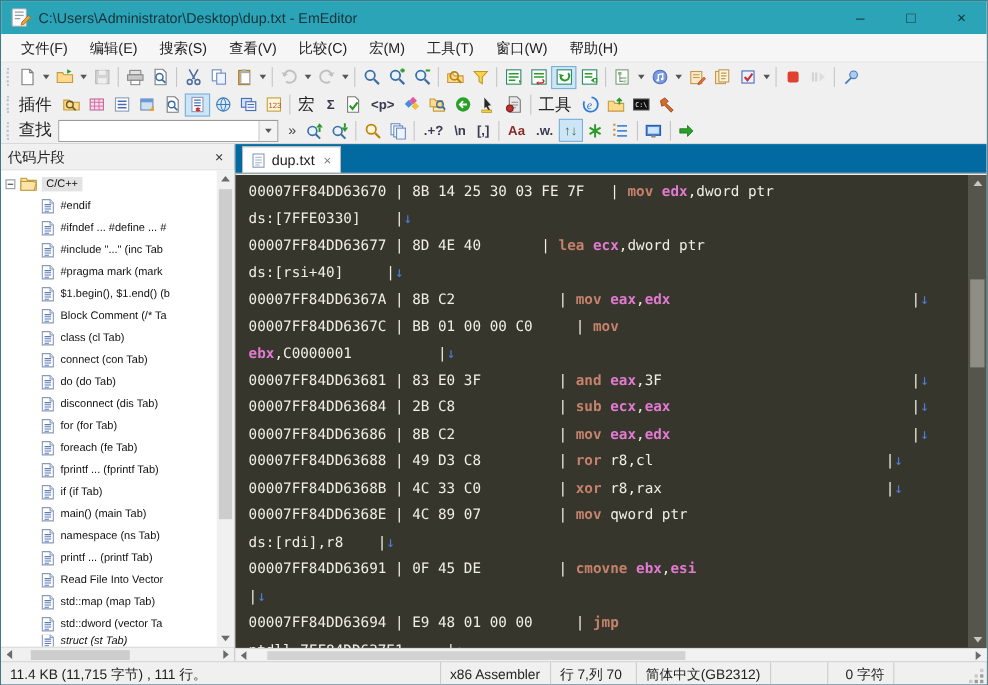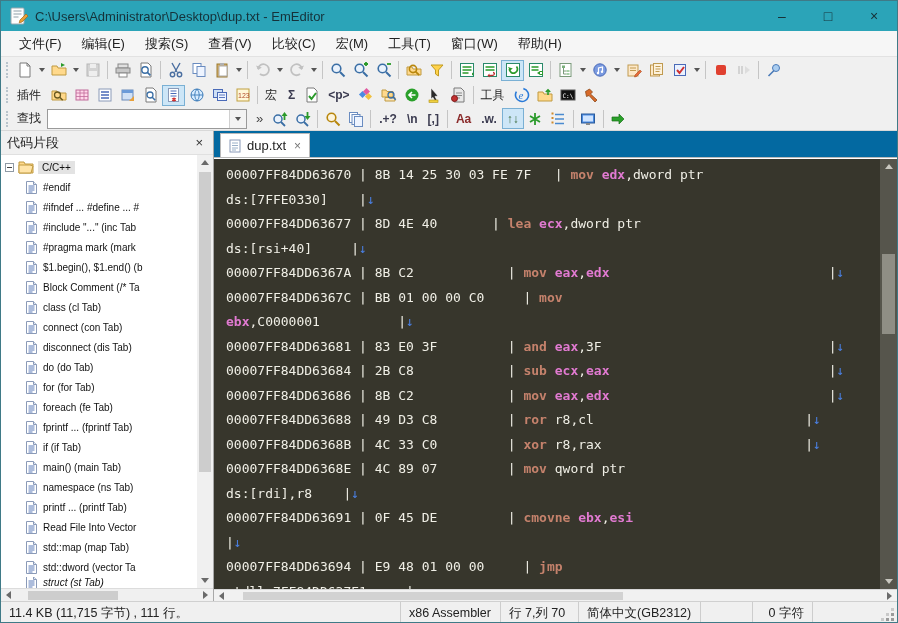--- a/index.html
+++ b/index.html
@@ -27,21 +27,21 @@
   .tb { width:23px; height:21px; display:flex; align-items:center; justify-content:center;
         border:1px solid transparent; flex:none; }
   .tb svg { display:block; }
   .tbtxt { font-size:12px; font-weight:bold; color:#3b3b50; width:auto; padding:0 4px; }
   .dd { width:11px; height:21px; display:flex; align-items:center; justify-content:center; flex:none; }
   .dd i { width:0; height:0; border-left:3.5px solid transparent; border-right:3.5px solid transparent;
           border-top:4px solid #555; }
   .tsep { width:1px; height:18px; background:#c5c5c5; margin:0 3px; flex:none; }
   .pressed { background:#cde6f7; border:1px solid #7ab0d4; }
   .dis { opacity:.45; filter:grayscale(1); }
-  .tblabel { font-size:12px; color:#222; padding:0 6px 0 4px; flex:none; }
+  .tblabel { font-size:15px; color:#222; padding:0 6px 0 4px; flex:none; }
   .combo { width:200px; height:20px; background:#fff; border:1px solid #9a9a9a;
            display:flex; margin-right:4px; }
   .combo input { flex:1; border:none; outline:none; font-size:12px; padding:0 4px;
                  font-family:"Liberation Sans",sans-serif; }
   .combo .cdd { width:17px; background:#f3f3f3; border-left:1px solid #d0d0d0;
                 display:flex; align-items:center; justify-content:center; }
   .chev { font-size:13px; color:#444; padding:0 5px; }
 
   
   .main { height:470px; display:flex; background:#fff; }
@@ -54,21 +54,21 @@
   .panel-h .x { margin-left:auto; font-size:13px; color:#333; padding:0 4px; }
   .panel-body { flex:1; display:flex; background:#fff; overflow:hidden; }
   .tree { flex:1; overflow:hidden; padding-top:2px; position:relative; }
   .trow { height:20px; display:flex; align-items:center; white-space:nowrap; overflow:hidden;
           font-size:10px; color:#111; }
   .trow.root { padding-left:4px; }
   .root-label { background:#e3e3e3; padding:1px 4px; }
   .exp { width:9px; height:9px; border:1px solid #8f9aa5; background:#fff; position:relative;
          margin-right:4px; flex:none; }
   .exp::after { content:""; position:absolute; left:1px; right:1px; top:3px; height:1px; background:#444; }
-  .titem { padding-left:24px; }
+  .titem { padding-left:36px; }
   .titem .sico { margin-right:5px; flex:none; }
   .titem.clip { height:11px; overflow:hidden;font-style:italic; }
   .vscroll { width:16px; flex:none; background:#f0f0f0; display:flex; flex-direction:column;
              align-items:center; }
   .varrow { width:16px; height:15px; display:flex; align-items:center; justify-content:center; }
   .tri-up { width:0;height:0;border-left:4px solid transparent;border-right:4px solid transparent;
             border-bottom:5px solid #6a6a6a; }
   .tri-dn { width:0;height:0;border-left:4px solid transparent;border-right:4px solid transparent;
             border-top:5px solid #6a6a6a; }
   .tri-lf { width:0;height:0;border-top:4px solid transparent;border-bottom:4px solid transparent;
@@ -659,29 +659,29 @@
     <path d="M3.5 6h6M3.5 8h6M3.5 10h6M3.5 12h4" stroke="#5a7ab8" stroke-width="1"></path>
   </svg>
               <span>connect  (con Tab)</span>
             </div>
             <div class="trow titem">
               <svg class="sico" width="13" height="15" viewBox="0 0 13 15">
     <path d="M1.5 1.5h7l3 3v9h-10z" fill="#fff" stroke="#8a9ab8"></path>
     <path d="M8.5 1.5v3h3" fill="#dfe8f5" stroke="#8a9ab8"></path>
     <path d="M3.5 6h6M3.5 8h6M3.5 10h6M3.5 12h4" stroke="#5a7ab8" stroke-width="1"></path>
   </svg>
+              <span>do  (do Tab)</span>
+            </div>
+            <div class="trow titem">
+              <svg class="sico" width="13" height="15" viewBox="0 0 13 15">
+    <path d="M1.5 1.5h7l3 3v9h-10z" fill="#fff" stroke="#8a9ab8"></path>
+    <path d="M8.5 1.5v3h3" fill="#dfe8f5" stroke="#8a9ab8"></path>
+    <path d="M3.5 6h6M3.5 8h6M3.5 10h6M3.5 12h4" stroke="#5a7ab8" stroke-width="1"></path>
+  </svg>
               <span>disconnect  (dis Tab)</span>
-            </div>
-            <div class="trow titem">
-              <svg class="sico" width="13" height="15" viewBox="0 0 13 15">
-    <path d="M1.5 1.5h7l3 3v9h-10z" fill="#fff" stroke="#8a9ab8"></path>
-    <path d="M8.5 1.5v3h3" fill="#dfe8f5" stroke="#8a9ab8"></path>
-    <path d="M3.5 6h6M3.5 8h6M3.5 10h6M3.5 12h4" stroke="#5a7ab8" stroke-width="1"></path>
-  </svg>
-              <span>do  (do Tab)</span>
             </div>
             <div class="trow titem">
               <svg class="sico" width="13" height="15" viewBox="0 0 13 15">
     <path d="M1.5 1.5h7l3 3v9h-10z" fill="#fff" stroke="#8a9ab8"></path>
     <path d="M8.5 1.5v3h3" fill="#dfe8f5" stroke="#8a9ab8"></path>
     <path d="M3.5 6h6M3.5 8h6M3.5 10h6M3.5 12h4" stroke="#5a7ab8" stroke-width="1"></path>
   </svg>
               <span>for  (for Tab)</span>
             </div>
             <div class="trow titem">

